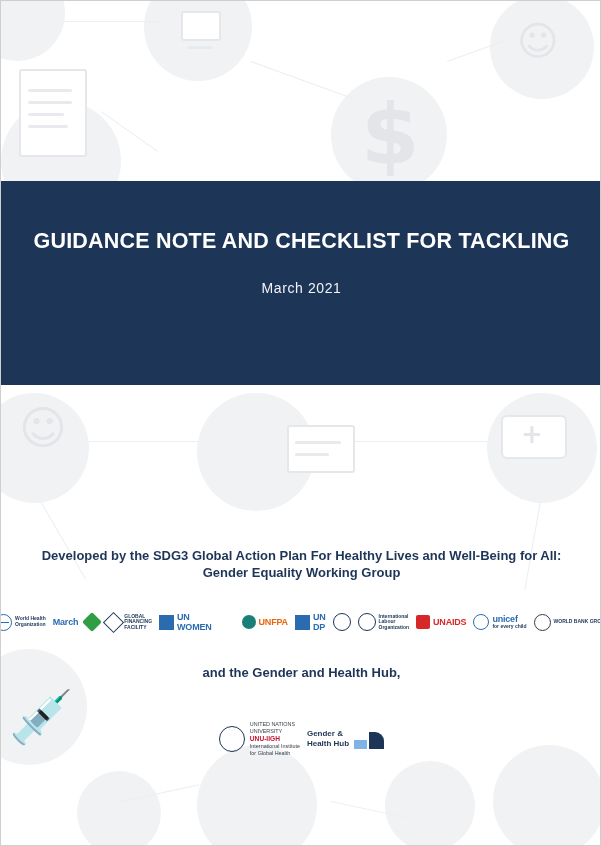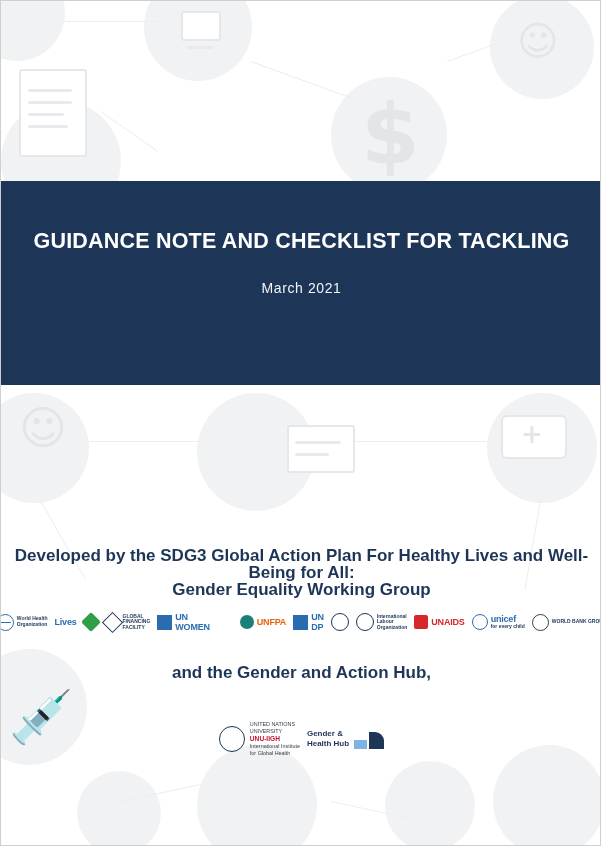--- a/index.html
+++ b/index.html
@@ -89,21 +89,21 @@
   .credits {
     position: absolute;
     left: 0;
     width: 601px;
     text-align: center;
     color: #1d3557;
   }
   .credits-a { top: 546px; }
   .credit-line {
     display: block;
-    font-size: 17px;
+    font-size: 13px;
     font-weight: bold;
     line-height: 17px;
   }
   .credits-b { top: 663px; }
 
   
   .logo-strip {
     position: absolute;
     left: 0;
     width: 601px;
@@ -320,21 +320,21 @@
 
     <div class="logo">
       <span class="mark lm-circle"></span>
       <span class="logo-txt">
         <b>World Health</b><br>
         <b>Organization</b>
       </span>
     </div>
 
     <div class="logo">
-      <span class="logo-word blue">Lives</span>
+      <span class="logo-word blue">March</span>
     </div>
 
     <div class="logo">
       <span class="mark lm-green"></span>
     </div>
 
     <div class="logo">
       <span class="mark lm-diamond"></span>
       <span class="logo-txt">
         <b>GLOBAL</b><br>
@@ -407,21 +407,21 @@
     <div class="logo">
       <span class="mark lm-wb"></span>
       <span class="logo-txt">
         <b>WORLD BANK GROUP</b>
       </span>
     </div>
 
   </div>
 
   <div class="credits credits-b">
-    <span class="credit-line">and the Gender and Action Hub,</span>
+    <span class="credit-line">and the Gender and Health Hub,</span>
   </div>
 
   <div class="logo-strip logo-strip-2">
 
     <div class="unu-logo">
       <span class="mark lm-wreath" style="width:24px;height:24px;"></span>
       <span class="unu-text">
         <span>UNITED NATIONS</span><br>
         <span>UNIVERSITY</span><br>
         <span class="unu-red">UNU-IIGH</span><br>

